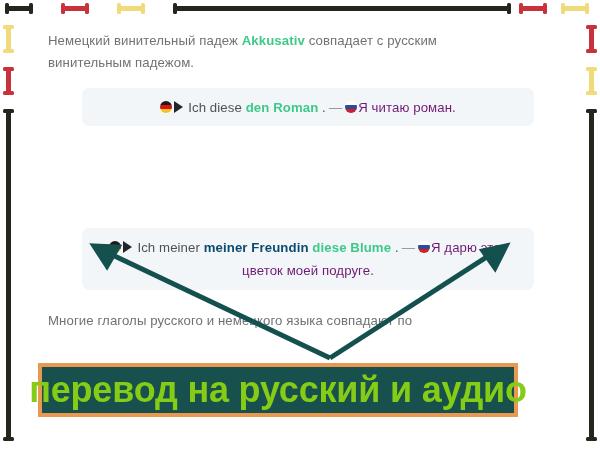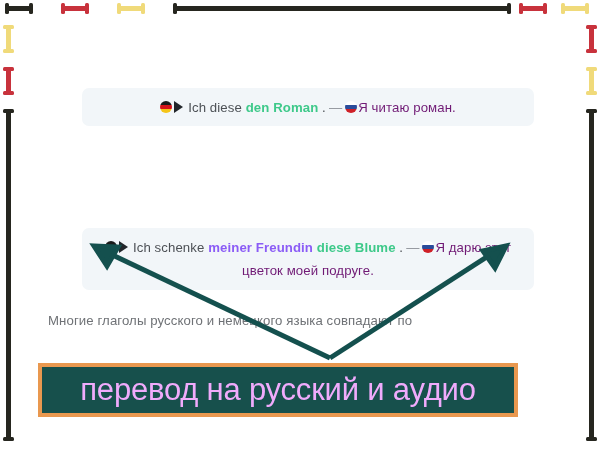--- a/index.html
+++ b/index.html
@@ -54,21 +54,21 @@
   }
   .exline {
     font-size:13.2px;
     line-height:23px;
     color:#5f6368;
     letter-spacing:.1px;
     padding:0 14px;
   }
   .de-text { color:#4d5156; }
   .g-green  { color:#3ec98a; font-weight:700; }
-  .g-purple { color:#8b5cf6; font-weight:700; }
+  .g-purple { color:#0c4a6e; font-weight:700; }
   .dash { color:#8b9096; padding:0 3px; }
   .ru-text { color:#701a75; }
 
   .flag {
     display:inline-block; width:12px; height:12px;
     border-radius:50%; vertical-align:-1px; margin-right:1px;
     overflow:hidden; position:relative;
   }
   .flag-de { background:linear-gradient(#1b1b1b 0 33.3%, #d7141a 33.3% 66.6%, #f5c518 66.6% 100%); }
   .flag-ru { background:linear-gradient(#ffffff 0 33.3%, #2b4c9b 33.3% 66.6%, #cf2027 66.6% 100%); }
@@ -82,22 +82,22 @@
   }
 
   
   .banner {
     position:absolute;
     background:#17504c;
     border:4px solid #e9984f;
     display:flex; align-items:center; justify-content:center;
   }
   .banner-label {
-    color:#f0abfc; font-weight:400;
-    font-size:31px; letter-spacing:-.2px; white-space:nowrap;
+    color:#84cc16; font-weight:700;
+    font-size:36px; letter-spacing:-.2px; white-space:nowrap;
   }
 
   .arrows { position:absolute; left:0; top:0; pointer-events:none; }
 </style>
 </head>
 <body>
 
 <div id="root">
 
   <div>
@@ -113,31 +113,34 @@
     <div class="bone v" style="left:6px; top:68px;  height:26px; background:#c8323c;"></div>
     <div class="bone v" style="left:6px; top:110px; height:330px;background:#26261f;"></div>
 
     <div class="bone v" style="left:589px; top:26px;  height:26px; background:#c8323c;"></div>
     <div class="bone v" style="left:589px; top:68px;  height:26px; background:#f0da7a;"></div>
     <div class="bone v" style="left:589px; top:110px; height:330px;background:#26261f;"></div>
   </div>
 
   <div class="content">
 
+    <div class="para" style="left:48px; top:30px; width:470px;">
+      <span>Немецкий винительный падеж </span><span class="hl-green">Akkusativ</span><span> совпадает с русским винительным падежом.</span>
+    </div>
 
     <div class="exbox" style="left:82px; top:88px; width:452px; height:38px;">
       <div class="exline">
         <span class="flag flag-de"></span><span class="play"></span><span class="de-text">Ich diese </span><span class="g-green">den Roman</span><span class="de-text"> .</span><span class="dash">—</span><span class="flag flag-ru"></span><span class="ru-text">Я читаю роман.</span>
       </div>
     </div>
 
 
     <div class="exbox" style="left:82px; top:228px; width:452px; height:62px;">
       <div class="exline">
-        <span class="flag flag-de"></span><span class="play"></span><span class="de-text">Ich schenke </span><span class="g-purple">meiner Freundin</span><span class="de-text"> </span><span class="g-green">diese Blume</span><span class="de-text"> .</span><span class="dash">—</span><span class="flag flag-ru"></span><span class="ru-text">Я дарю этот цветок моей подруге.</span>
+        <span class="flag flag-de"></span><span class="play"></span><span class="de-text">Ich meiner </span><span class="g-purple">meiner Freundin</span><span class="de-text"> </span><span class="g-green">diese Blume</span><span class="de-text"> .</span><span class="dash">—</span><span class="flag flag-ru"></span><span class="ru-text">Я дарю этот цветок моей подруге.</span>
       </div>
     </div>
 
     <div class="para" style="left:48px; top:310px; width:484px;">Многие глаголы русского и немецкого языка совпадают по</div>
 
     <div class="banner" style="left:38px; top:363px; width:480px; height:54px;">
       <span class="banner-label">перевод на русский и аудио</span>
     </div>
 
     <svg class="arrows" width="600" height="460">

